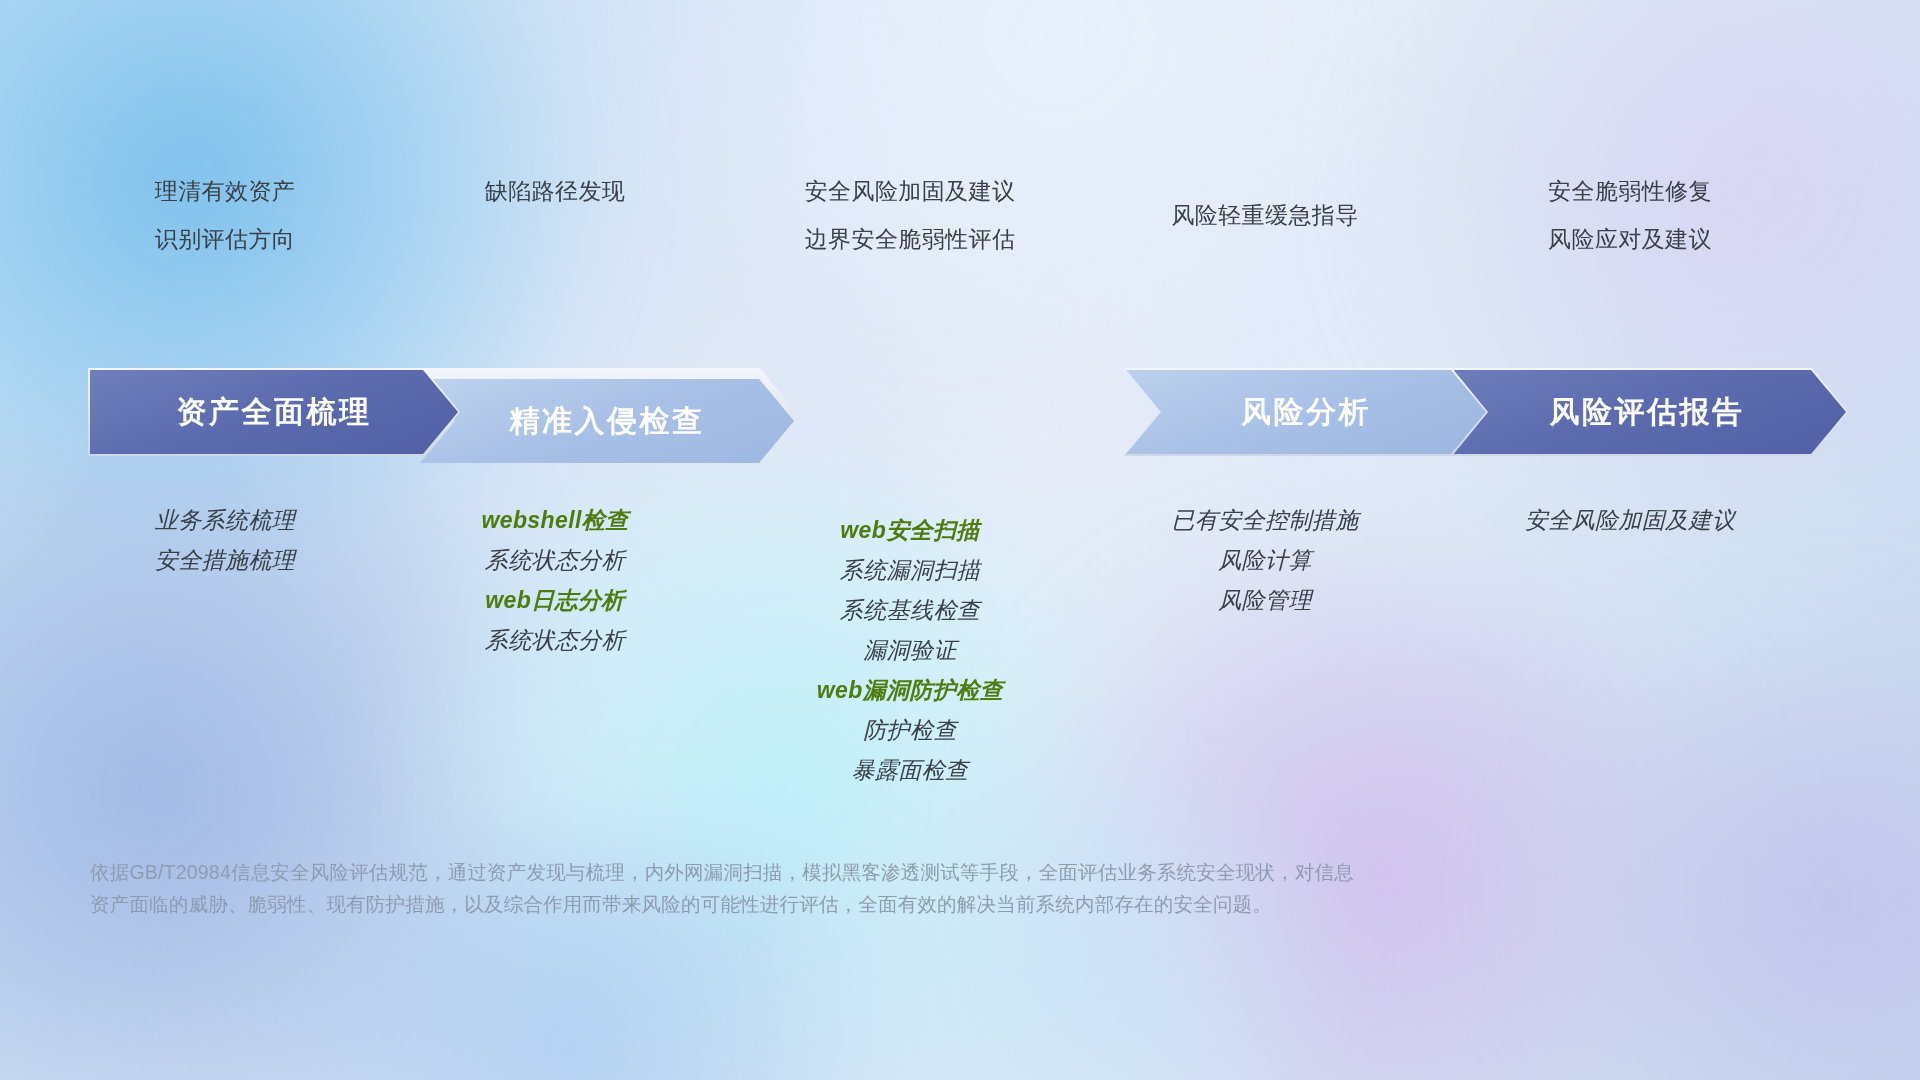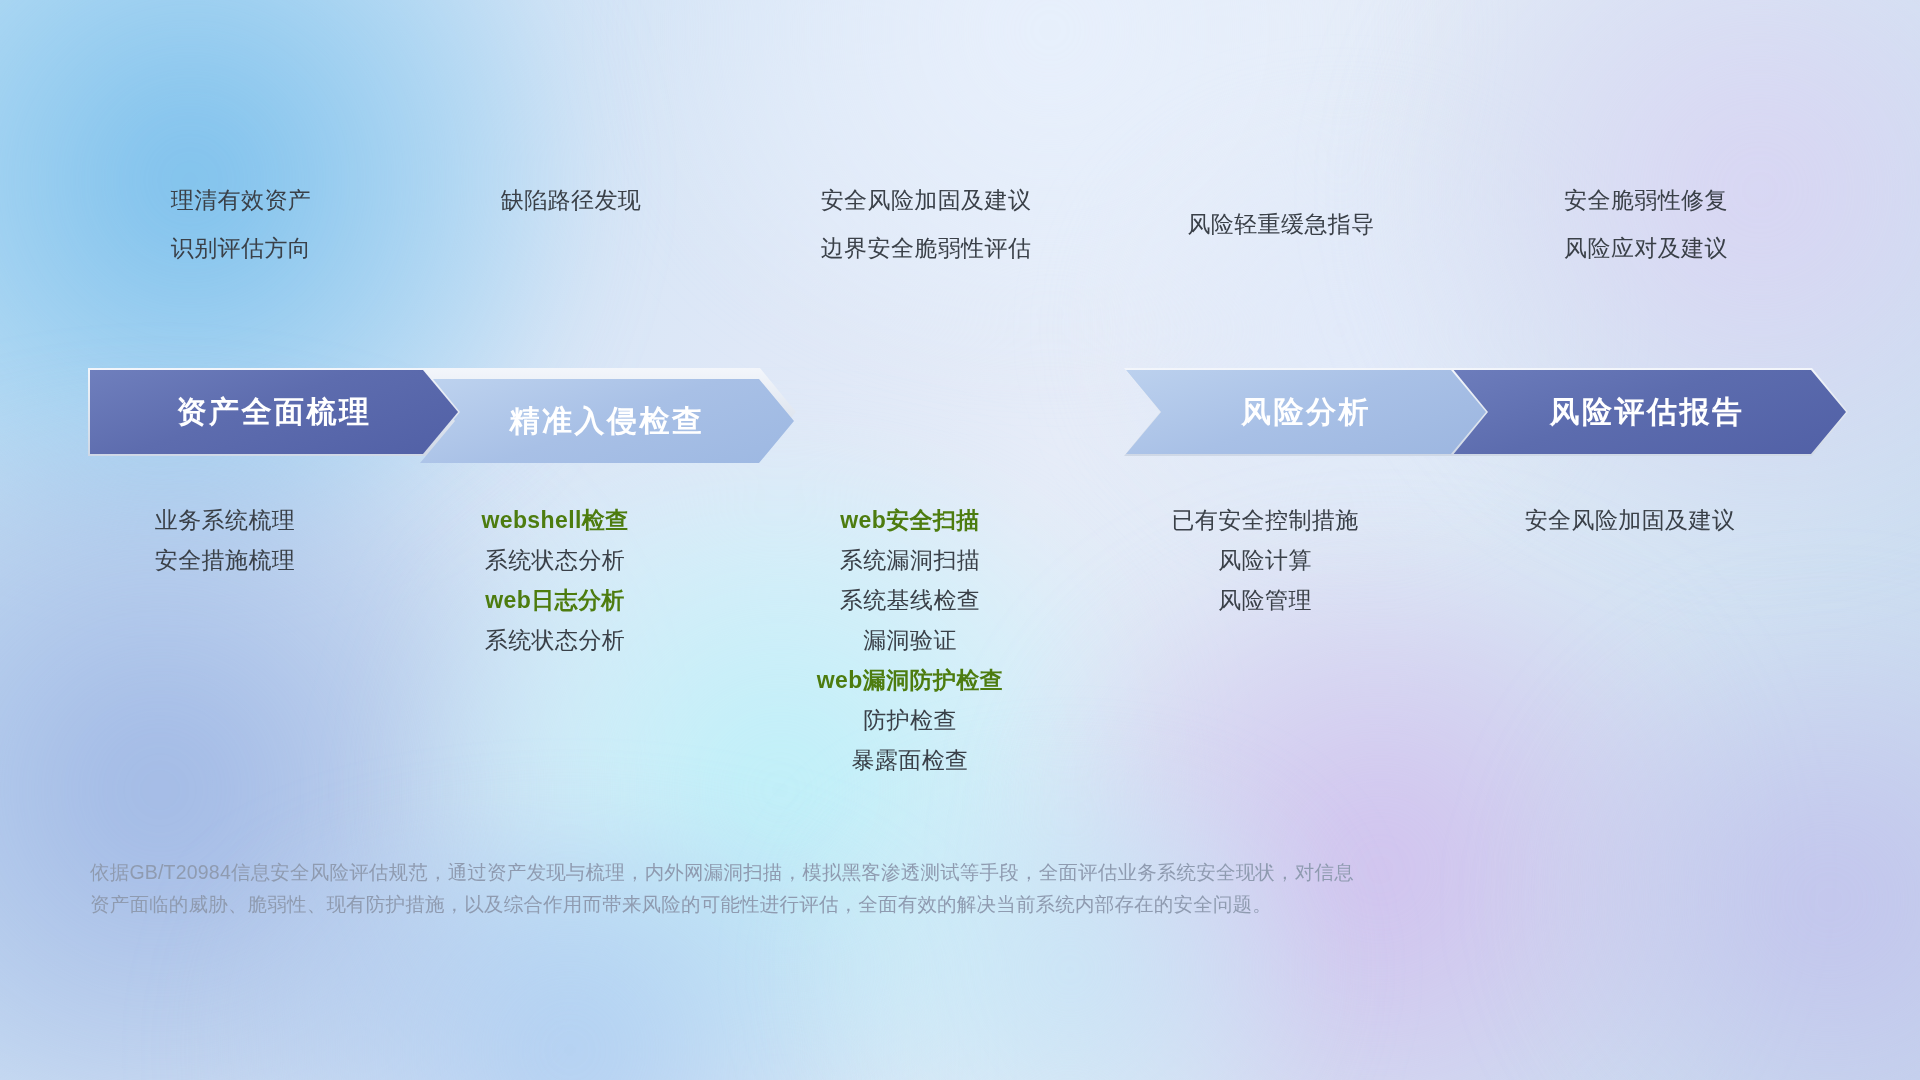--- a/index.html
+++ b/index.html
@@ -37,21 +37,21 @@
     background:radial-gradient(circle at 50% 50%, rgba(226,234,250,.9) 0%, rgba(226,234,250,.3) 52%, rgba(226,234,250,0) 78%);filter:blur(42px);}
   .blob10{left:760px;top:780px;width:620px;height:380px;
     background:radial-gradient(circle at 50% 50%, rgba(198,228,246,.8) 0%, rgba(200,230,246,.3) 52%, rgba(205,232,248,0) 78%);filter:blur(44px);}
 
   
   #stage{position:absolute;inset:0;}
   .col-grid{position:absolute;left:0;right:0;display:flex;}
   .col{flex:0 0 auto;text-align:center;}
 
   
-  #top-row{top:176px;height:110px;padding-left:16px;}
+  #top-row{top:167px;height:110px;}
   .top-text{
     font-size:23px;color:#3a4048;line-height:48px;white-space:nowrap;letter-spacing:.4px;
   }
 
   
   #band{position:absolute;left:88px;top:368px;width:1760px;height:88px;}
   
   .chev-wrap{position:absolute;top:0;height:108px;}
   .chev-edge{
     position:absolute;inset:0;height:88px;
@@ -67,21 +67,21 @@
     -webkit-clip-path:polygon(0 0, calc(100% - 35px) 0, 100% 50%, calc(100% - 35px) 100%, 0 100%, 35px 50%);
     clip-path:polygon(0 0, calc(100% - 35px) 0, 100% 50%, calc(100% - 35px) 100%, 0 100%, 35px 50%);
     display:flex;align-items:center;justify-content:center;}
   .chev-face.first{
     -webkit-clip-path:polygon(0 0, calc(100% - 35px) 0, 100% 50%, calc(100% - 35px) 100%, 0 100%);
     clip-path:polygon(0 0, calc(100% - 35px) 0, 100% 50%, calc(100% - 35px) 100%, 0 100%);
   }
   .chev-face .lbl{font-size:30px;font-weight:bold;letter-spacing:2.5px;}
 
   
-  #bot-row{top:500px;}
+  #bot-row{top:500px;font-style:italic;}
   .bot-text{font-size:23px;color:#3a4048;line-height:40px;white-space:nowrap;letter-spacing:.4px;}
   .bot-text.strong{font-weight:bold;color:#4d7c0f;}
 
   
   #footer{
     position:absolute;left:90px;top:856px;width:1430px;
     font-size:19.5px;line-height:32px;color:#8f9bb0;letter-spacing:.2px;
   }
   #footer p{margin:0;}
 </style>
@@ -163,21 +163,21 @@
       <div class="bot-text">安全措施梳理</div>
     </div>
 
     <div class="col" style="width:330px;">
       <div class="bot-text strong">webshell检查</div>
       <div class="bot-text">系统状态分析</div>
       <div class="bot-text strong">web日志分析</div>
       <div class="bot-text">系统状态分析</div>
     </div>
 
-    <div class="col" style="width:380px;">
+    <div class="col" style="width:380px;margin-top:10px;">
       <div class="bot-text strong">web安全扫描</div>
       <div class="bot-text">系统漏洞扫描</div>
       <div class="bot-text">系统基线检查</div>
       <div class="bot-text">漏洞验证</div>
       <div class="bot-text strong">web漏洞防护检查</div>
       <div class="bot-text">防护检查</div>
       <div class="bot-text">暴露面检查</div>
     </div>
 
     <div class="col" style="width:330px;">

